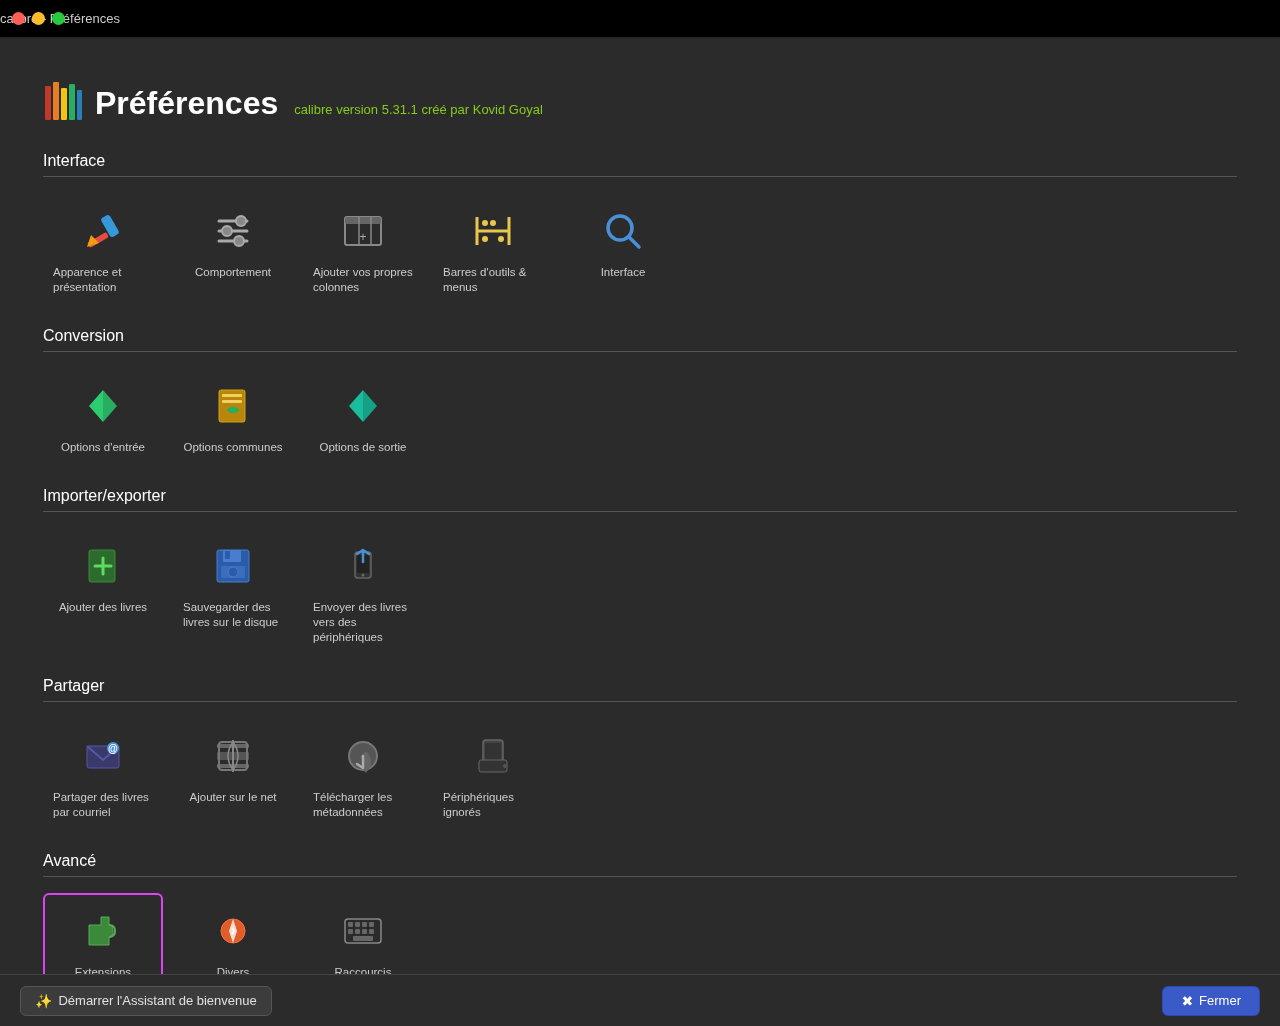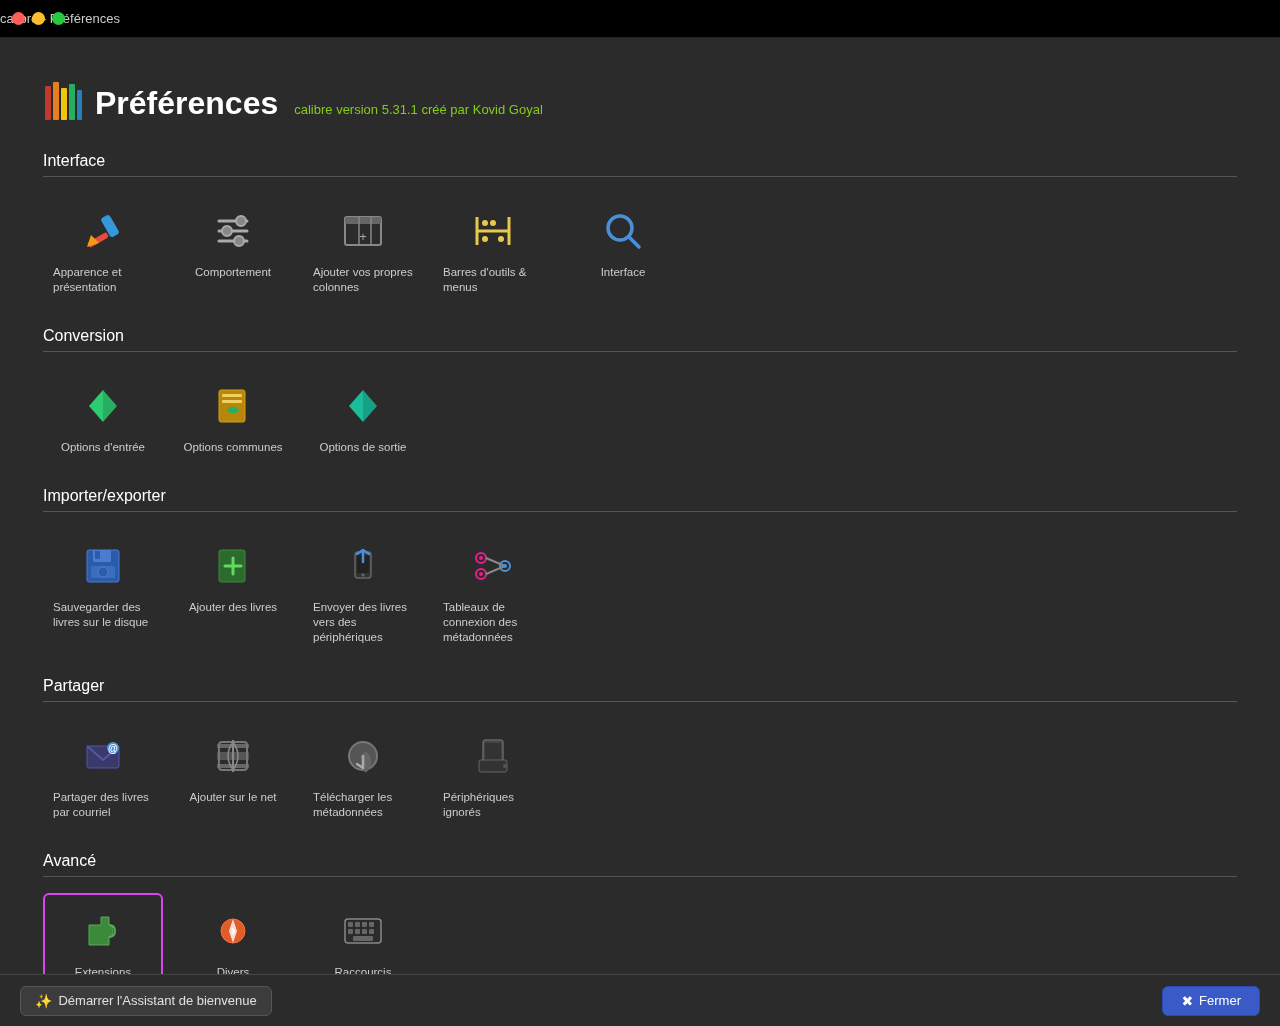--- a/index.html
+++ b/index.html
@@ -303,64 +303,49 @@
           </div>
         </div>
       </div>
       <div class="section">
         <div class="section-title">Importer/exporter</div>
         <div class="section-divider"></div>
         <div class="section-items">
           <div class="pref-item">
             <div class="icon-area">
               <svg width="44" height="44" viewBox="0 0 44 44" xmlns="http://www.w3.org/2000/svg">
+        <rect x="8" y="6" width="26" height="32" rx="2" fill="#2d6a2d" stroke="#3a8a3a" stroke-width="1"></rect>
+        <line x1="22" y1="14" x2="22" y2="30" stroke="#5edc5e" stroke-width="3" stroke-linecap="round"></line>
+        <line x1="14" y1="22" x2="30" y2="22" stroke="#5edc5e" stroke-width="3" stroke-linecap="round"></line>
+      </svg>
+            </div>
+            <div class="item-label">Ajouter des livres</div>
+          </div>
+          <div class="pref-item">
+            <div class="icon-area">
+              <svg width="44" height="44" viewBox="0 0 44 44" xmlns="http://www.w3.org/2000/svg">
         <rect x="6" y="6" width="32" height="32" rx="2" fill="#2a5caa" stroke="#4a7cd0" stroke-width="1"></rect>
         <rect x="12" y="6" width="18" height="12" rx="1" fill="#4a7cd0"></rect>
         <rect x="14" y="7" width="5" height="8" fill="#2a5caa"></rect>
         <rect x="10" y="22" width="24" height="12" rx="1" fill="#3a6cc0"></rect>
         <ellipse cx="22" cy="28" rx="5" ry="5" fill="#2a5caa" stroke="#4a7cd0" stroke-width="1"></ellipse>
       </svg>
             </div>
             <div class="item-label">Sauvegarder des livres sur le disque</div>
           </div>
           <div class="pref-item">
             <div class="icon-area">
               <svg width="44" height="44" viewBox="0 0 44 44" xmlns="http://www.w3.org/2000/svg">
-        <rect x="8" y="6" width="26" height="32" rx="2" fill="#2d6a2d" stroke="#3a8a3a" stroke-width="1"></rect>
-        <line x1="22" y1="14" x2="22" y2="30" stroke="#5edc5e" stroke-width="3" stroke-linecap="round"></line>
-        <line x1="14" y1="22" x2="30" y2="22" stroke="#5edc5e" stroke-width="3" stroke-linecap="round"></line>
-      </svg>
-            </div>
-            <div class="item-label">Ajouter des livres</div>
-          </div>
-          <div class="pref-item">
-            <div class="icon-area">
-              <svg width="44" height="44" viewBox="0 0 44 44" xmlns="http://www.w3.org/2000/svg">
         <rect x="14" y="8" width="16" height="26" rx="3" fill="#333" stroke="#666" stroke-width="1.5"></rect>
         <rect x="16" y="11" width="12" height="18" fill="#222"></rect>
         <circle cx="22" cy="31" r="1.5" fill="#666"></circle>
         <path d="M22 6 L22 18 M16 10 L22 6 L28 10" stroke="#4a90d9" stroke-width="2.5" stroke-linecap="round" stroke-linejoin="round" fill="none"></path>
       </svg>
             </div>
             <div class="item-label">Envoyer des livres vers des périphériques</div>
-          </div>
-          <div class="pref-item">
-            <div class="icon-area">
-              <svg width="44" height="44" viewBox="0 0 44 44" xmlns="http://www.w3.org/2000/svg">
-        <circle cx="10" cy="14" r="5" fill="none" stroke="#e91e8c" stroke-width="2"></circle>
-        <circle cx="10" cy="30" r="5" fill="none" stroke="#e91e8c" stroke-width="2"></circle>
-        <circle cx="34" cy="22" r="5" fill="none" stroke="#4a90d9" stroke-width="2"></circle>
-        <line x1="15" y1="14" x2="34" y2="22" stroke="#888" stroke-width="2"></line>
-        <line x1="15" y1="30" x2="34" y2="22" stroke="#888" stroke-width="2"></line>
-        <circle cx="10" cy="14" r="2" fill="#e91e8c"></circle>
-        <circle cx="10" cy="30" r="2" fill="#e91e8c"></circle>
-        <circle cx="34" cy="22" r="2" fill="#4a90d9"></circle>
-      </svg>
-            </div>
-            <div class="item-label">Tableaux de connexion des métadonnées</div>
           </div>
         </div>
       </div>
       <div class="section">
         <div class="section-title">Partager</div>
         <div class="section-divider"></div>
         <div class="section-items">
           <div class="pref-item">
             <div class="icon-area">
               <svg width="44" height="44" viewBox="0 0 44 44" xmlns="http://www.w3.org/2000/svg">

